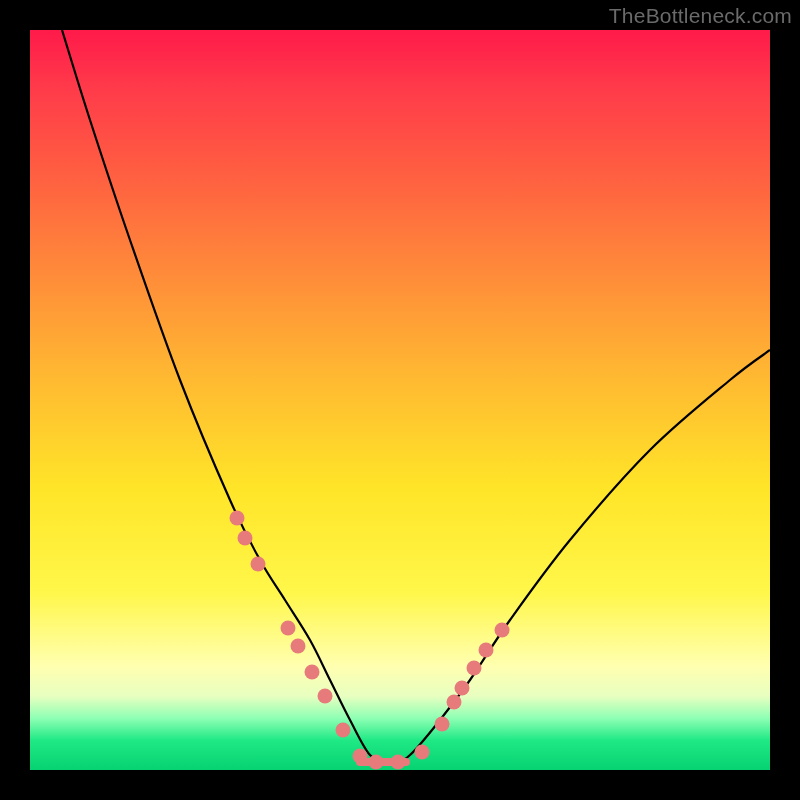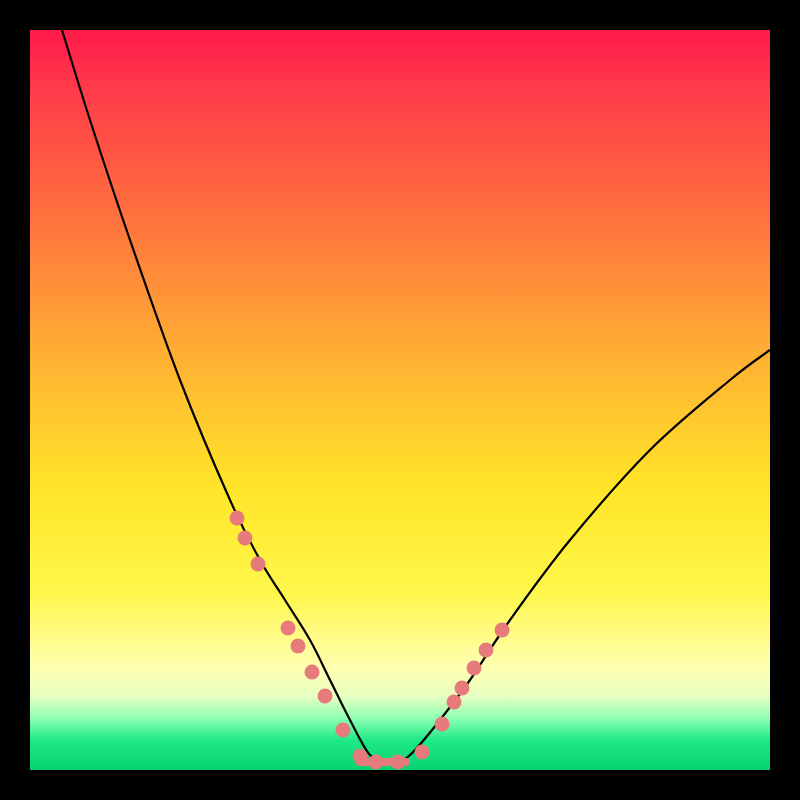--- a/index.html
+++ b/index.html
@@ -79,13 +79,14 @@
           <circle cx="392" cy="722" r="7.5" fill="#e77a7a"></circle>
           <circle cx="412" cy="694" r="7.5" fill="#e77a7a"></circle>
           <circle cx="424" cy="672" r="7.5" fill="#e77a7a"></circle>
           <circle cx="432" cy="658" r="7.5" fill="#e77a7a"></circle>
           <circle cx="444" cy="638" r="7.5" fill="#e77a7a"></circle>
           <circle cx="456" cy="620" r="7.5" fill="#e77a7a"></circle>
           <circle cx="472" cy="600" r="7.5" fill="#e77a7a"></circle>
         </g>
     </svg>
   </div>
+  <div class="watermark">TheBottleneck.com</div>
 </div>
 
 </body></html>

